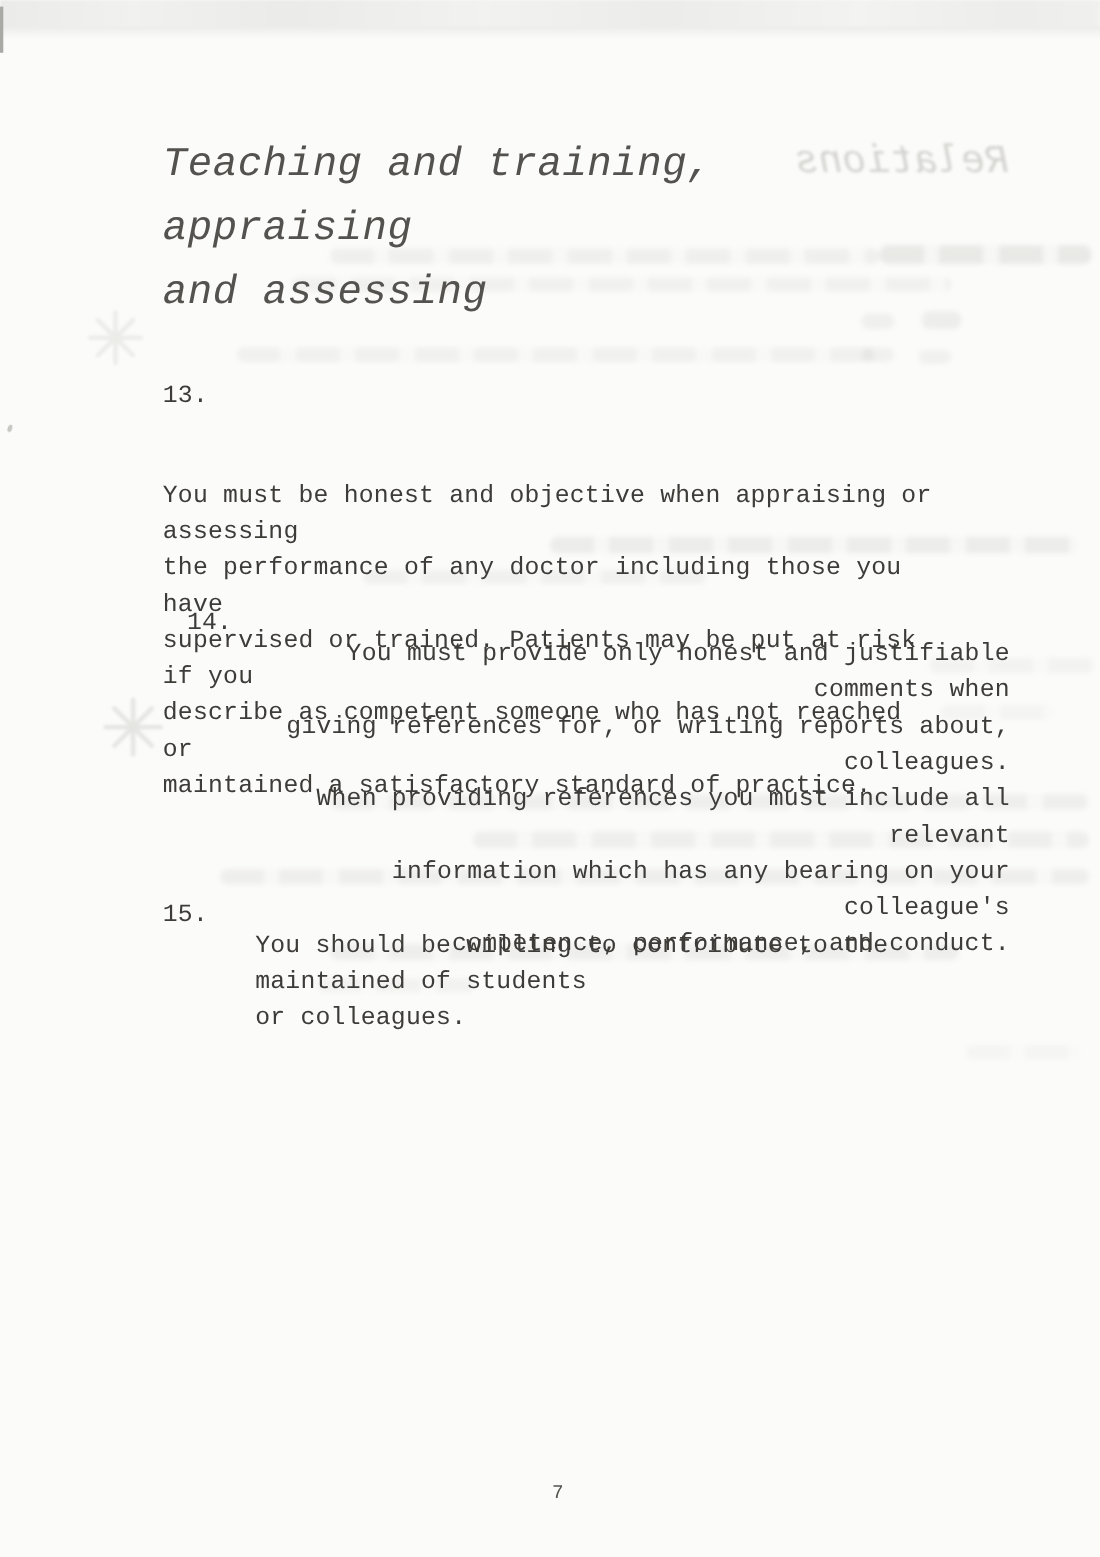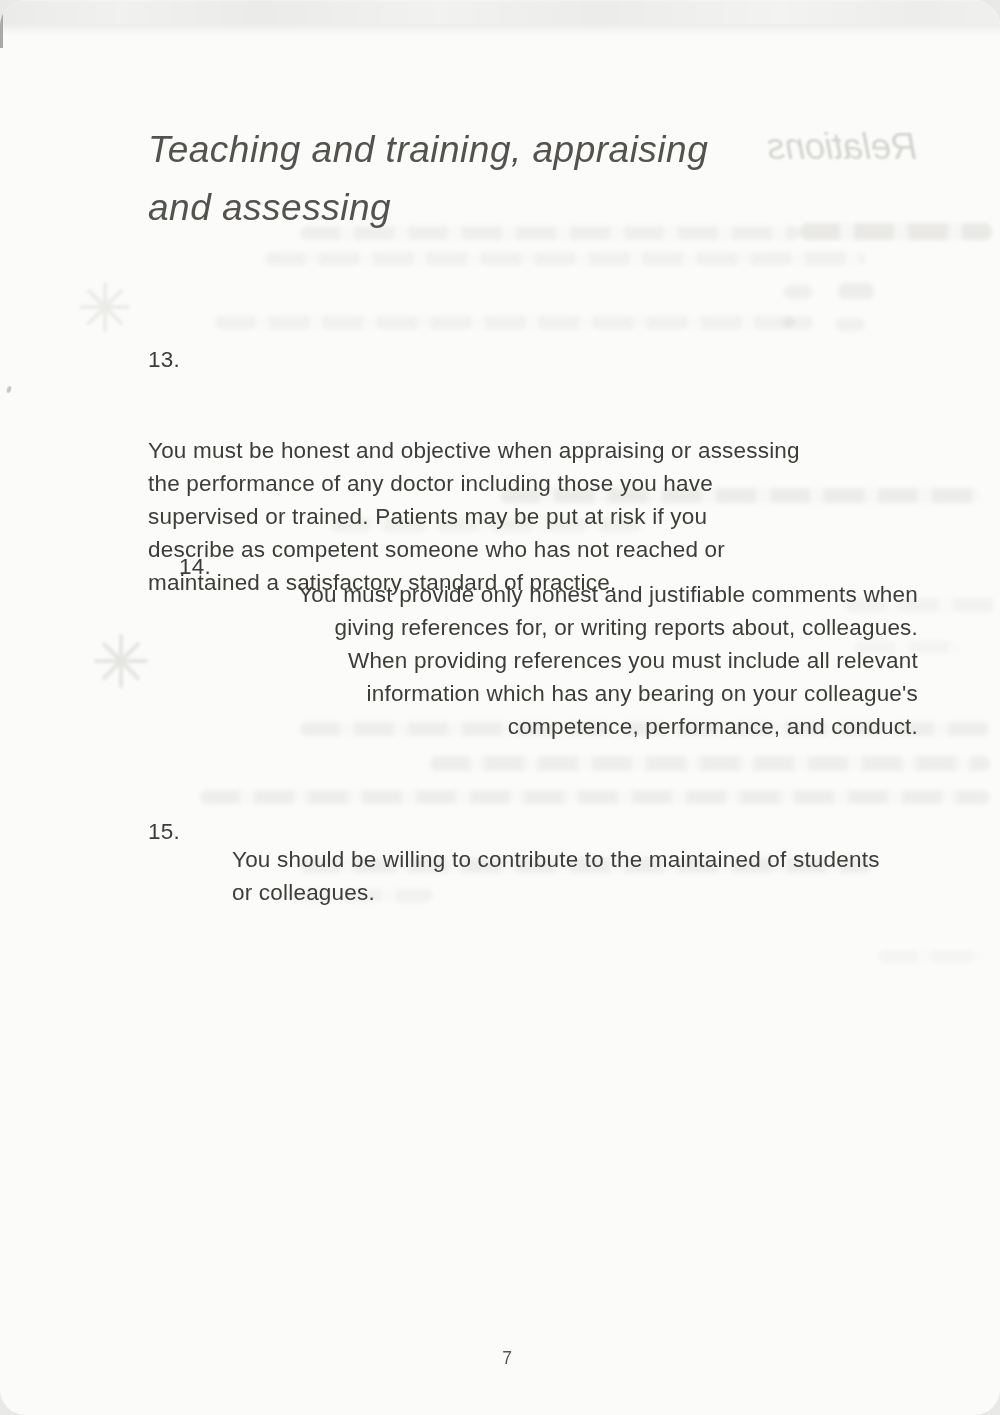--- a/index.html
+++ b/index.html
@@ -3,22 +3,21 @@
 <meta charset="utf-8">
 <style>
   html, body { margin: 0; padding: 0; background: #e9e9e7; }
   .page {
     position: relative;
     width: 1000px;
     height: 1415px;
     margin: 0 auto;
     background: #fbfbf9;
     overflow: hidden;
-    font-family: Liberation Sans, sans-serif;
-    border-radius: 26px;
+    font-family: Liberation Mono, monospace;
   }
   
   .top-band {
     position: absolute; left: 0; top: 0; width: 1000px; height: 26px;
     background: linear-gradient(90deg,#ebebe9 0%,#f1f1ef 12%,#ebebe9 26%,#f2f2f0 44%,#ecedeb 60%,#f3f3f1 78%,#edeeec 92%,#f0f0ee 100%);
     filter: blur(1px);
   }
   .top-band-fade {
     position: absolute; left: 0; top: 24px; width: 1000px; height: 12px;
     background: linear-gradient(#ededeb, rgba(251,251,249,0));

